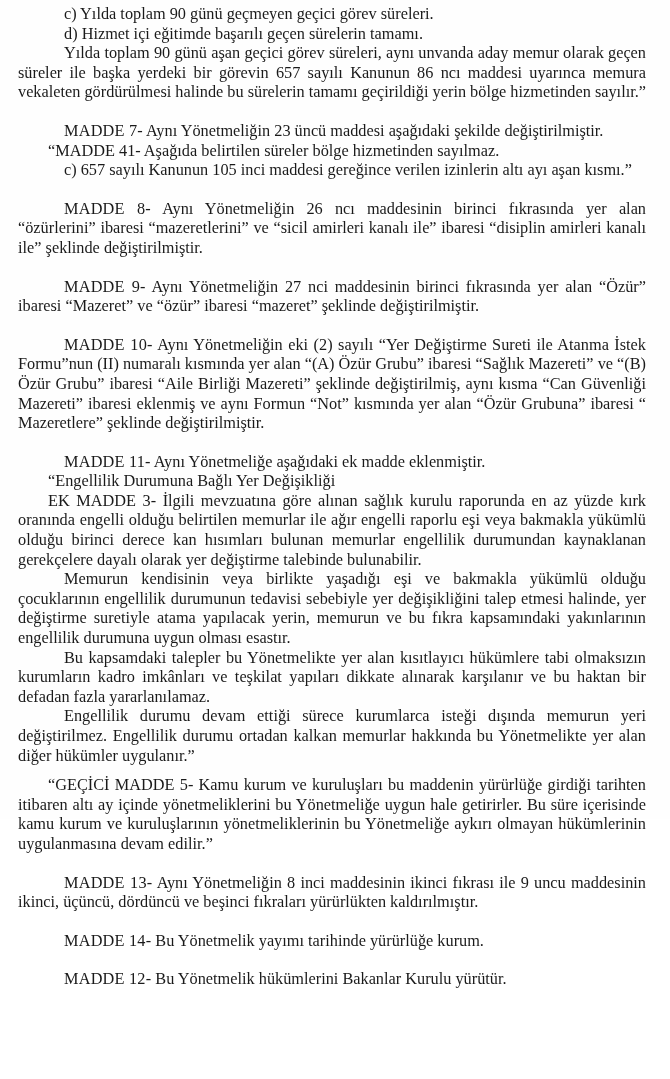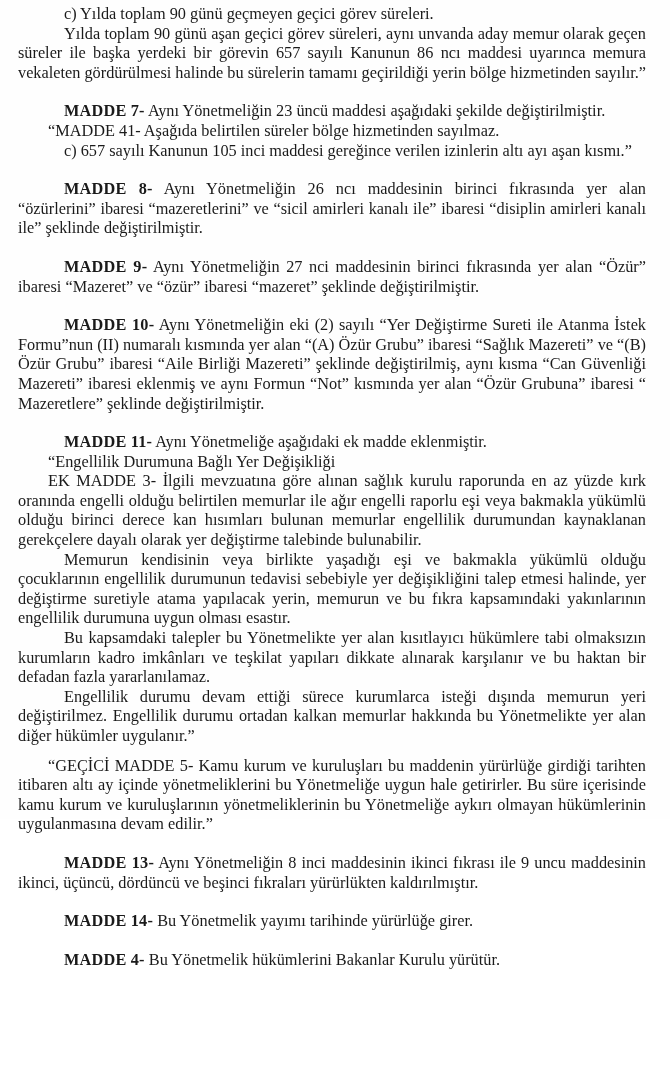--- a/index.html
+++ b/index.html
@@ -38,31 +38,32 @@
     hyphens: none;
     word-spacing: 0px;
   }
   p.para.quote {
     text-indent: 30px;
   }
   p.para.lettered {
     text-indent: 46px;
   }
   b.madde {
-    font-weight: bold;
+    font-weight: normal;
     letter-spacing: 0.2px;
   }
 </style>
 </head>
 <body>
 
 <div id="page">
 
   <p class="para lettered">c) Yılda toplam 90 günü geçmeyen geçici görev süreleri.</p>
 
+  <p class="para lettered">d) Hizmet içi eğitimde başarılı geçen sürelerin tamamı.</p>
 
   <p class="para">Yılda toplam 90 günü aşan geçici görev süreleri, aynı unvanda aday memur olarak geçen süreler ile başka yerdeki bir görevin 657 sayılı Kanunun 86 ncı maddesi uyarınca memura vekaleten gördürülmesi halinde bu sürelerin tamamı geçirildiği yerin bölge hizmetinden sayılır.”</p>
 
   <div class="gap"></div>
 
   <p class="para">
     <b class="madde">MADDE 7-</b><span> Aynı Yönetmeliğin 23 üncü maddesi aşağıdaki şekilde değiştirilmiştir.</span>
   </p>
 
   <p class="para quote">“MADDE 41- Aşağıda belirtilen süreler bölge hizmetinden sayılmaz.</p>
@@ -112,22 +113,22 @@
 
   <div class="gap"></div>
 
   <p class="para">
     <b class="madde">MADDE 13-</b><span> Aynı Yönetmeliğin 8 inci maddesinin ikinci fıkrası ile 9 uncu maddesinin ikinci, üçüncü, dördüncü ve beşinci fıkraları yürürlükten kaldırılmıştır.</span>
   </p>
 
   <div class="gap"></div>
 
   <p class="para">
-    <b class="madde">MADDE 14-</b><span> Bu Yönetmelik yayımı tarihinde yürürlüğe girer.</span>
+    <b class="madde">MADDE 14-</b><span> Bu Yönetmelik yayımı tarihinde yürürlüğe kurum.</span>
   </p>
 
   <div class="gap"></div>
 
   <p class="para">
-    <b class="madde">MADDE 4-</b><span> Bu Yönetmelik hükümlerini Bakanlar Kurulu yürütür.</span>
+    <b class="madde">MADDE 12-</b><span> Bu Yönetmelik hükümlerini Bakanlar Kurulu yürütür.</span>
   </p>
 
 </div>
 
 </body></html>

